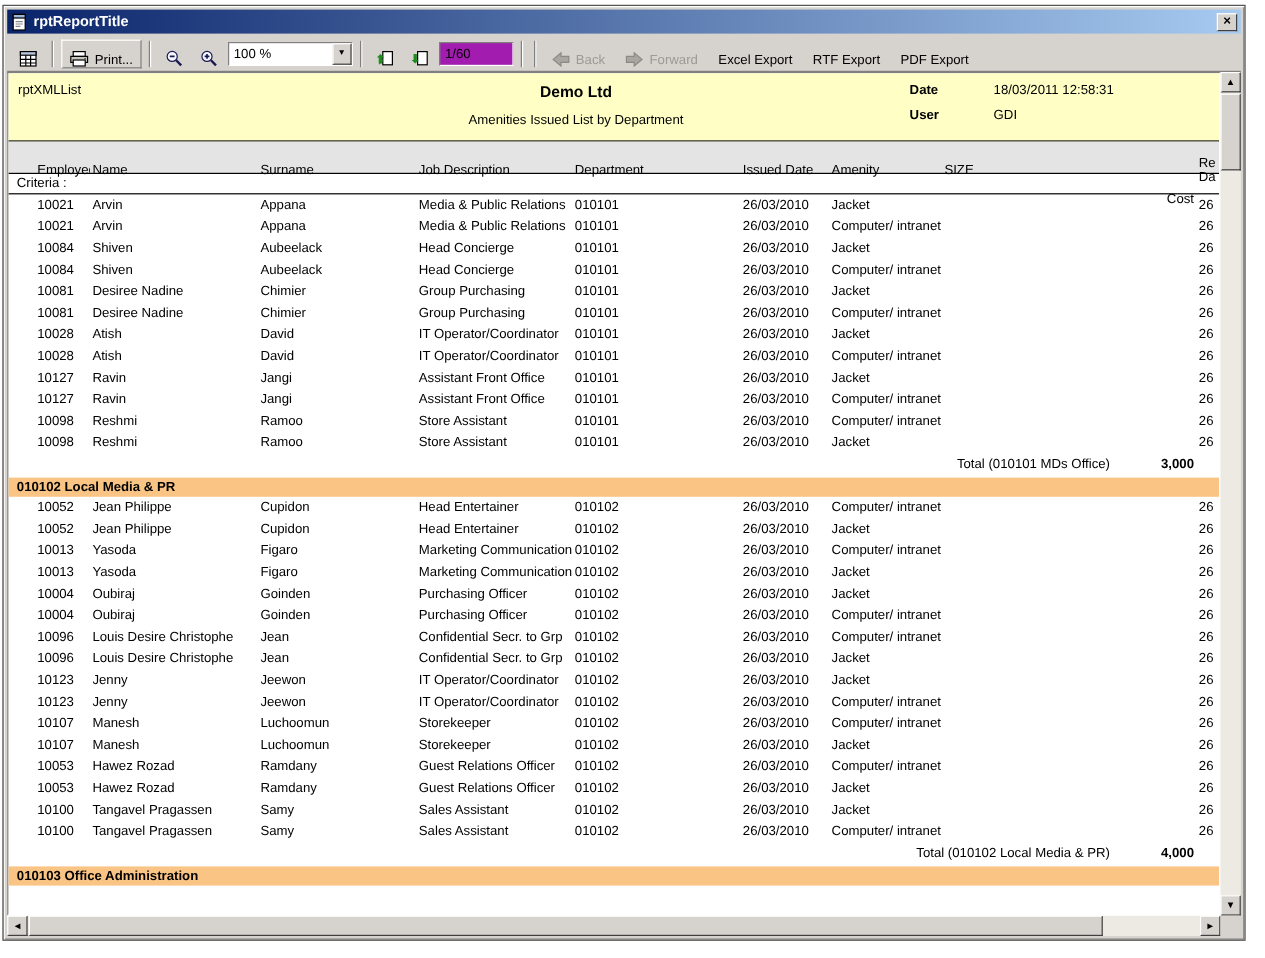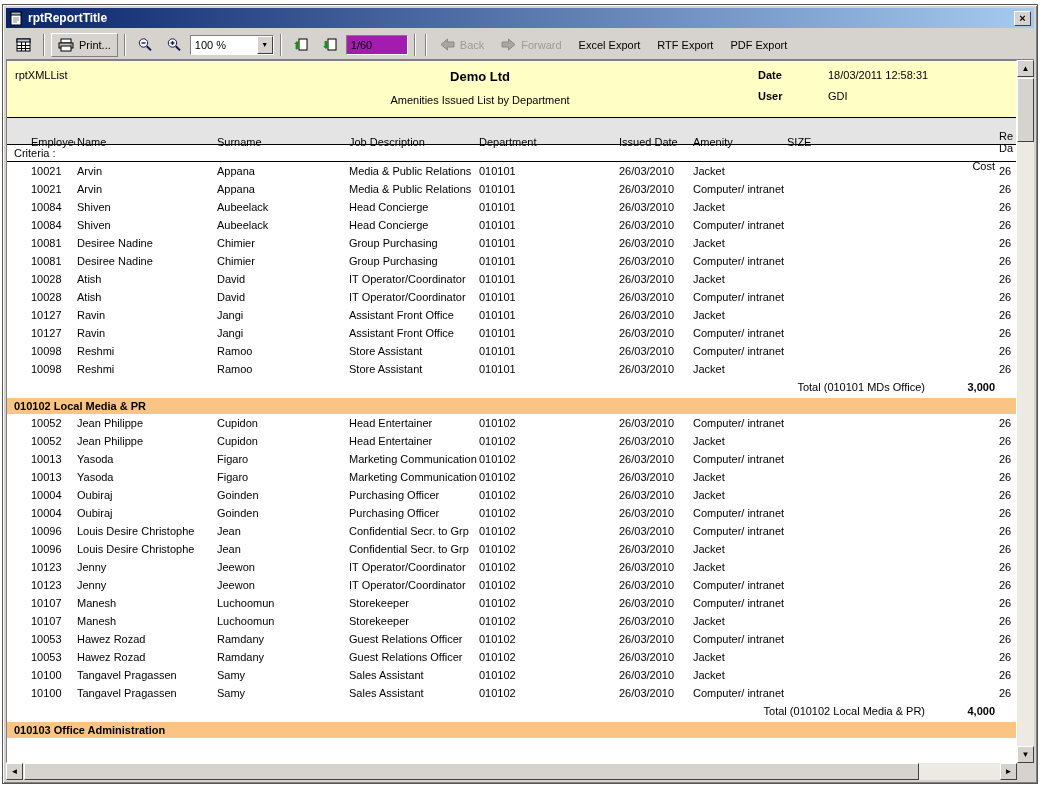--- a/index.html
+++ b/index.html
@@ -13,29 +13,29 @@
   .titlebar{height:20px;flex:0 0 20px;display:flex;align-items:center;gap:4px;padding:0 3px;
     background:linear-gradient(to right,var(--title-from,#0a246a),var(--title-to,#a6caf0));}
   .title-icon{width:15px;height:15px;display:inline-flex;}
   .title-text{color:#fff;font-weight:bold;font-size:12px;flex:1;white-space:nowrap;overflow:hidden;}
   .close-btn{width:17px;height:15px;background:var(--chrome,#d6d3ce);border:1px solid;
     border-color:#fff #404040 #404040 #fff;font-size:11px;line-height:12px;text-align:center;
     font-weight:bold;color:#000;cursor:default;padding:0;}
   
   .toolbar{height:30px;flex:0 0 30px;margin-top:2px;display:flex;align-items:center;gap:3px;
     padding:0 5px;border-bottom:1px solid #808080;box-shadow:0 1px 0 #fff;}
-  .tbtn{display:inline-flex;align-items:center;gap:5px;height:24px;padding:0 6px;
+  .tbtn{display:inline-flex;align-items:flex-end;gap:5px;height:24px;padding:0 6px;
     background:transparent;border:1px solid transparent;font-size:11px;color:#000;
     font-family:inherit;white-space:nowrap;cursor:default;}
   .tbtn.bordered{border:1px solid;border-color:#fff #808080 #808080 #fff;}
   .tbtn.icon-only{padding:0 4px;}
   .tbtn.disabled{color:#9c9a94;}
   .sep{width:2px;height:22px;border-left:1px solid #808080;border-right:1px solid #fff;margin:0 3px;}
   .combo{display:flex;height:20px;border:1px solid;border-color:#808080 #fff #fff #808080;
-    background:#fff;width:84px;align-items:flex-start;}
+    background:#fff;width:104px;align-items:flex-start;}
   .combo-text{flex:1;font-size:11px;padding:3px 4px;white-space:nowrap;overflow:hidden;}
   .combo-btn{width:16px;background:var(--chrome,#d6d3ce);border:1px solid;
     border-color:#fff #404040 #404040 #fff;font-size:7px;text-align:center;line-height:16px;color:#000;}
   .page-input{width:62px;height:20px;border:1px solid;border-color:#808080 #fff #fff #808080;
     font-size:11px;padding:2px 4px;background:#a21caf;font-family:inherit;}
   
   .report-wrap{flex:1;display:flex;min-height:0;}
   .viewport{flex:1;background:#fff;border:1px solid;border-color:#808080 #fff #fff #808080;
     overflow:hidden;position:relative;}
   

